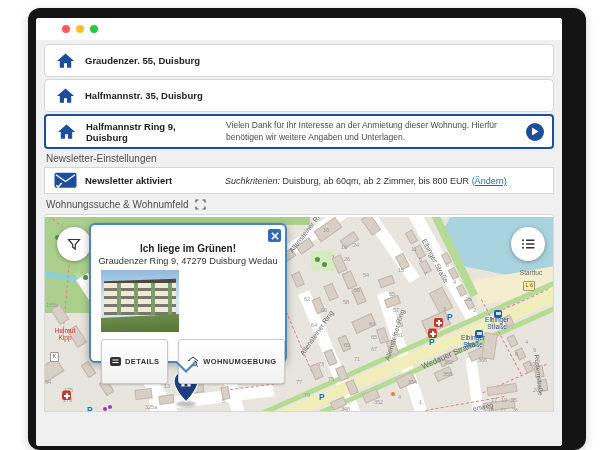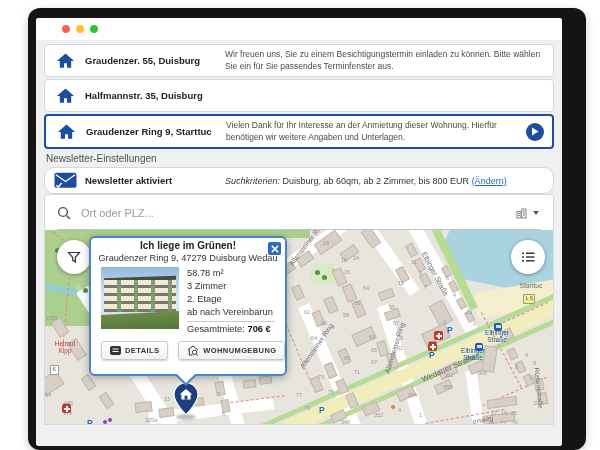--- a/index.html
+++ b/index.html
@@ -16,21 +16,21 @@
   .card{background:#fff;border:1px solid #d6d6d6;border-radius:4px;height:33px;margin-bottom:2px;
     display:flex;align-items:center;gap:8px;padding:2px 8px;box-sizing:border-box;}
   .card.active{border:2px solid var(--accent,#1d4e9e);height:35px;}
   .icon-col{width:24px;flex:none;display:flex;justify-content:center;}
   .card-title{width:132px;flex:none;font-size:9.5px;font-weight:bold;color:#222;}
   .card-text{flex:1;font-size:8.5px;line-height:1.32;color:#4a4a4a;}
   .go-btn{flex:none;width:18px;height:18px;border-radius:50%;background:var(--accent,#1d4e9e);border:none;
     display:flex;align-items:center;justify-content:center;padding:0;cursor:pointer;}
 
   .sec-label{font-size:10px;color:#4f4f4f;margin:3px 2px 2px;height:13px;display:flex;align-items:center;gap:6px;}
-  .nl-card{background:#fff;border:1px solid #d6d6d6;border-radius:10px;height:27px;display:flex;align-items:center;
+  .nl-card{background:#fff;border:1px solid #d6d6d6;border-radius:0;height:27px;display:flex;align-items:center;
     gap:8px;padding:12px 8px;box-sizing:border-box;}
   .nl-status{width:132px;flex:none;font-size:9.5px;font-weight:bold;color:#222;}
   .nl-criteria{flex:1;font-size:9px;color:#333;white-space:nowrap;overflow:hidden;}
   .nl-criteria .crit-label{font-style:italic;}
   .nl-criteria a{color:var(--link,#2b66c2);text-decoration:underline;cursor:pointer;}
   .ws-label{margin-top:4px;margin-bottom:3px;}
 
   .panel{background:#fff;border:1px solid #d8d8d8;border-radius:3px 3px 0 0;padding-top:2px;}
   .searchrow{height:32px;margin:0 12px;border-bottom:1px solid #c2c2c2;display:flex;align-items:center;gap:8px;}
   .searchrow input{flex:1;border:none;outline:none;font-size:11px;color:#333;background:transparent;
@@ -77,37 +77,37 @@
 
   .pin{position:absolute;left:128px;top:152px;z-index:30;}
   .pin-shadow{position:absolute;left:131px;top:184px;width:20px;height:6px;background:rgba(0,0,0,.25);border-radius:50%;filter:blur(1px);z-index:29;}
 
   .popup{position:absolute;left:44px;top:6px;width:198px;height:140px;background:#fff;z-index:40;
     border:2px solid var(--popup_border,#4a84c4);border-radius:6px;box-shadow:0 2px 8px rgba(0,0,0,.3);box-sizing:border-box;}
   .popup::before{content:"";position:absolute;left:84px;bottom:-12px;border:11px solid transparent;border-top-color:var(--popup_border,#4a84c4);border-bottom:0;}
   .popup::after{content:"";position:absolute;left:86px;bottom:-9px;border:9px solid transparent;border-top-color:#fff;border-bottom:0;}
   .popup-close{position:absolute;right:4px;top:4px;width:13px;height:13px;background:#2e6cb8;border:none;border-radius:2px;
     display:flex;align-items:center;justify-content:center;cursor:pointer;padding:0;}
-  .popup-title{margin-top:2px;text-align:center;font-size:10px;font-weight:bold;color:#222;}
+  .popup-title{margin-top:18px;text-align:center;font-size:10px;font-weight:bold;color:#222;}
   .popup-addr{margin-top:2px;text-align:center;font-size:9.2px;color:#333;}
   .popup-body{display:flex;gap:8px;margin-top:4px;padding:0 10px;}
   .photo{width:78px;height:62px;position:relative;overflow:hidden;flex:none;background:linear-gradient(#8fb9dd,#d8e7f2 50%,#cfe0ee);}
   .photo .roof{position:absolute;left:3px;top:10px;width:72px;height:4px;background:#4a4a45;transform:rotate(-2deg);}
   .photo .bldg{position:absolute;left:3px;top:13px;width:72px;height:32px;
     background:repeating-linear-gradient(90deg,rgba(124,155,104,0) 0 13px,rgba(124,155,104,.95) 13px 17px),
                repeating-linear-gradient(180deg,#efe9d6 0 5px,#77776d 5px 8px);}
   .photo .lawn{position:absolute;left:0;bottom:0;width:100%;height:18px;background:linear-gradient(#6d8c49,#55763a);transform:skewY(-3deg) translateY(2px);}
   .facts{flex:1;min-width:0;overflow:hidden;}
   .fact{font-size:9.3px;color:#333;line-height:13px;white-space:nowrap;}
   .pdivider{border-top:1px solid #ccc;margin:2px 0;}
   .ptotal{font-size:9.3px;color:#333;white-space:nowrap;}
   .ptotal b{color:#111;}
   .popup-actions{display:flex;gap:10px;margin-top:7px;padding:0 10px;}
   .pbtn{display:flex;align-items:center;gap:4px;background:linear-gradient(#fff,#f2f2f2);border:1px solid #c9c9c9;border-radius:3px;
-    padding:3px 8px;font-size:7.5px;font-weight:bold;letter-spacing:.4px;color:#333;box-shadow:0 1px 2px rgba(0,0,0,.18);cursor:pointer;
+    padding:16px 8px;font-size:7.5px;font-weight:bold;letter-spacing:.4px;color:#333;box-shadow:0 1px 2px rgba(0,0,0,.18);cursor:pointer;
     font-family:"Liberation Sans",sans-serif;white-space:nowrap;}
 </style>
 </head>
 <body>
 
 <div class="screen">
   <div class="window">
     <div class="app">
       <div class="titlebar">
         <span class="dot r"></span>
@@ -116,39 +116,38 @@
       </div>
       <div class="content">
 
         <div class="card">
           <span class="icon-col">
             <svg width="19" height="17" viewBox="0 0 20 17">
                 <path d="M10 1 L1 9 H4 V16 H8.4 V11.4 H11.6 V16 H16 V9 H19 Z" fill="#1d4e9e"></path>
               </svg>
           </span>
           <span class="card-title">Graudenzer. 55, Duisburg</span>
-          <span class="card-text">Wir freuen uns, Sie zu einem Besichtigungstermin einladen zu können. Bitte wählen Sie ein für Sie passendes Terminfenster aus.</span>
         </div>
 
         <div class="card">
           <span class="icon-col">
             <svg width="19" height="17" viewBox="0 0 20 17">
                 <path d="M10 1 L1 9 H4 V16 H8.4 V11.4 H11.6 V16 H16 V9 H19 Z" fill="#1d4e9e"></path>
               </svg>
           </span>
           <span class="card-title">Halfmannstr. 35, Duisburg</span>
         </div>
 
         <div class="card active">
           <span class="icon-col">
             <svg width="19" height="17" viewBox="0 0 20 17">
                 <path d="M10 1 L1 9 H4 V16 H8.4 V11.4 H11.6 V16 H16 V9 H19 Z" fill="#1d4e9e"></path>
               </svg>
           </span>
-          <span class="card-title">Graudenzer Ring 9, Starttuc</span>
+          <span class="card-title">Halfmannstr Ring 9, Duisburg</span>
           <span class="card-text">Vielen Dank für Ihr Interesse an der Anmietung dieser Wohnung. Hierfür benötigen wir weitere Angaben und Unterlagen.</span>
           <button class="go-btn">
             <svg width="8" height="9" viewBox="0 0 8 9">
                 <path d="M1 0.5 L7.5 4.5 L1 8.5 Z" fill="#fff"></path>
               </svg>
           </button>
         </div>
 
         <div class="sec-label">Newsletter-Einstellungen</div>
 
@@ -157,39 +156,33 @@
             <svg width="23" height="19" viewBox="0 0 24 19">
               <rect x="0.5" y="1.5" width="23" height="15.5" rx="2" fill="#1d4e9e"></rect>
               <path d="M2 3.5 L12 10.5 L22 3.5" stroke="#fff" stroke-width="1.3" fill="none"></path>
               <path d="M2.5 14.5 l2 2 l3.5 -4.5" stroke="#fff" stroke-width="1.6" fill="none"></path>
             </svg>
           </span>
           <span class="nl-status">Newsletter aktiviert</span>
           <span class="nl-criteria"><span class="crit-label">Suchkriterien:</span><span> Duisburg, ab 60qm, ab 2 Zimmer, bis 800 EUR </span><a>(Ändern)</a></span>
         </div>
 
+        <div class="sec-label ws-label">
+          <span>Wohnungssuche &amp; Wohnumfeld</span>
+          <span style="cursor:pointer;display:flex;">
+            <svg width="11" height="11" viewBox="0 0 11 11" fill="none" stroke="#555" stroke-width="1.2">
+              <path d="M1 3.5 V1 H3.5"></path>
+                <path d="M7.5 1 H10 V3.5"></path>
+                <path d="M10 7.5 V10 H7.5"></path>
+                <path d="M3.5 10 H1 V7.5"></path>
+            </svg>
+          </span>
+        </div>
 
         <div class="panel">
-          <div class="searchrow">
-            <span style="display:flex;">
-              <svg width="14" height="14" viewBox="0 0 14 14" fill="none" stroke="#555" stroke-width="1.4">
-                <circle cx="6" cy="6" r="4.4"></circle>
-                  <path d="M9.4 9.4 L13 13"></path>
-              </svg>
-            </span>
-            <input type="text" placeholder="Ort oder PLZ..." style="">
-            <span class="city-wrap">
-              <svg width="11" height="11" viewBox="0 0 11 11" fill="none" stroke="#777" stroke-width="0.9">
-                <rect x="1" y="3.5" width="4" height="6.5"></rect>
-                  <rect x="5.8" y="1" width="4.2" height="9"></rect>
-                <path d="M2 5.5 h2 M2 7.5 h2 M7 3 h2 M7 5 h2 M7 7 h2"></path>
-              </svg>
-              <span class="caret"></span>
-            </span>
-          </div>
 
           <div class="map">
             <div class="park"></div>
             <div class="park-strip"></div>
             <div class="water"></div>
             <div class="start-area"></div>
             <div class="playground"></div>
             <div class="dyn">
                 <div class="band stream" style="left: -9px; top: 59px; width: 78px; height: 6px; transform: rotate(10deg);"></div>
                 <div class="band strip" style="left: -8.5px; top: 125.5px; width: 175px; height: 5px; transform: rotate(57deg);"></div>
@@ -403,28 +396,20 @@
                   </svg>
               </button>
               <div class="popup-title">Ich liege im Grünen!</div>
               <div class="popup-addr">Graudenzer Ring 9, 47279 Duisburg Wedau</div>
               <div class="popup-body">
                 <div class="photo">
                   <div class="roof"></div>
                     <div class="bldg"></div>
                     <div class="lawn"></div>
                 </div>
-                <div class="facts">
-                  <div class="fact">58.78 m²</div>
-                  <div class="fact">3 Zimmer</div>
-                  <div class="fact">2. Etage</div>
-                  <div class="fact">ab nach Vereinbarun</div>
-                  <div class="pdivider"></div>
-                  <div class="ptotal"><span>Gesamtmiete:</span> <b>706 €</b></div>
-                </div>
               </div>
               <div class="popup-actions">
                 <button class="pbtn">
                   <svg width="11" height="9" viewBox="0 0 11 9">
                       <rect x="0" y="0" width="11" height="9" rx="2" fill="#333"></rect>
                       <path d="M2.5 3 h6 M2.5 5.5 h6" stroke="#fff" stroke-width="1.1"></path>
                     </svg>
                   <span>DETAILS</span>
                 </button>
                 <button class="pbtn">

